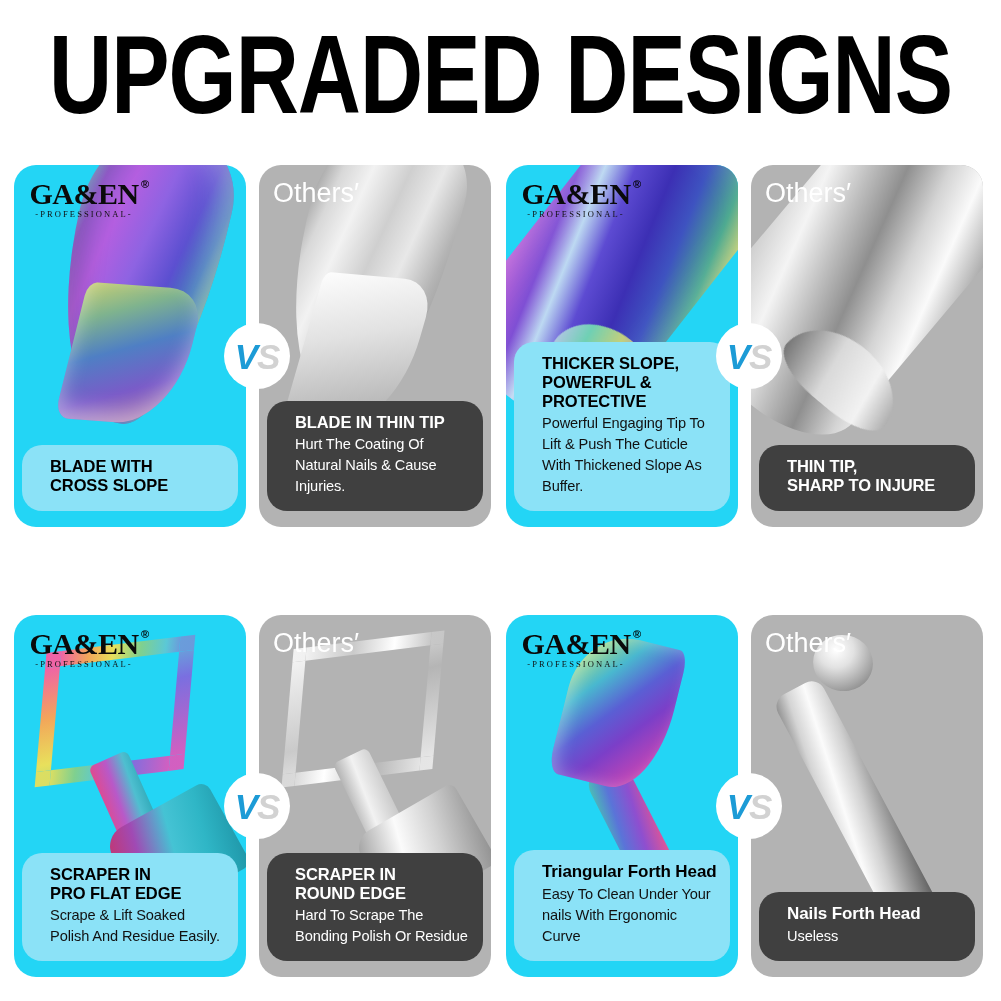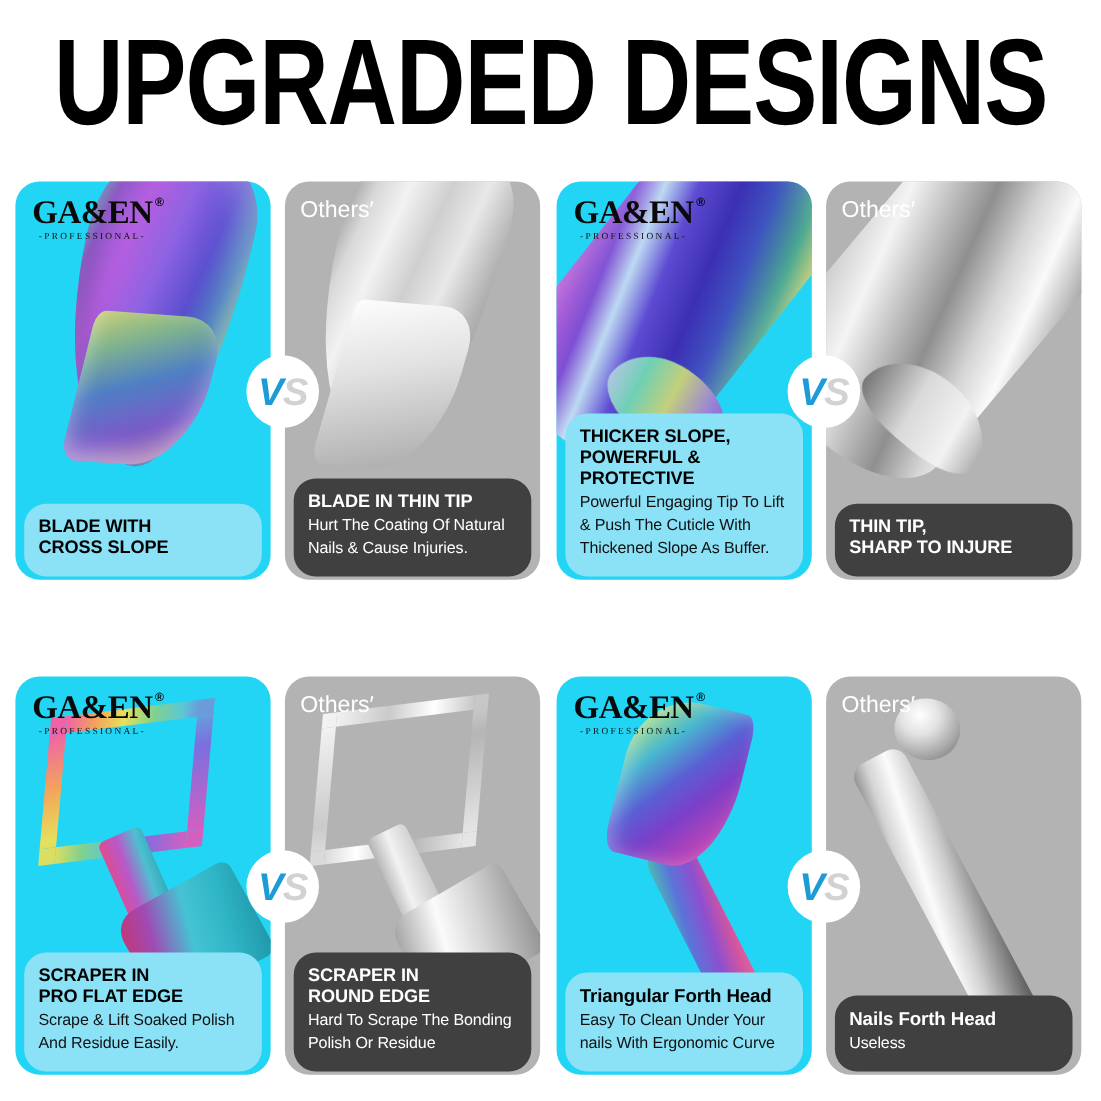--- a/index.html
+++ b/index.html
@@ -62,29 +62,29 @@
     position: absolute; right: -9px; top: 0px;
     font-size: 11px; font-weight: 700;
   }
   .brand-sub {
     font-family: "Liberation Serif", serif;
     font-size: 8.5px; letter-spacing: 2.1px; color: #111;
     margin-top: 1px; white-space: nowrap;
   }
   .others-label {
     position: absolute; left: 14px; top: 14px; z-index: 5;
-    font-size: 21px; color: #ffffff; line-height: 1.1;
+    font-size: 27px; color: #ffffff; line-height: 1.1;
     font-family: "Liberation Sans", sans-serif;
   }
 
   
   .panel {
-    position: absolute; left: 8px; right: 8px; bottom: 3px;
+    position: absolute; left: 8px; right: 8px; bottom: 16px;
     border-radius: 20px 20px 20px 20px;
-    padding: 12px 13px 14px 13px;
+    padding: 12px 13px 14px 28px;
     z-index: 6;
   }
   .card.ours  .panel { background: #8BE2F7; }
   .card.other .panel { background: #404040; }
 
   .panel h3 {
     font-size: 16.5px; font-weight: 700; line-height: 1.16;
     margin-bottom: 2px; letter-spacing: -0.1px;
   }
   .card.ours  .panel h3 { color: #000000; }

